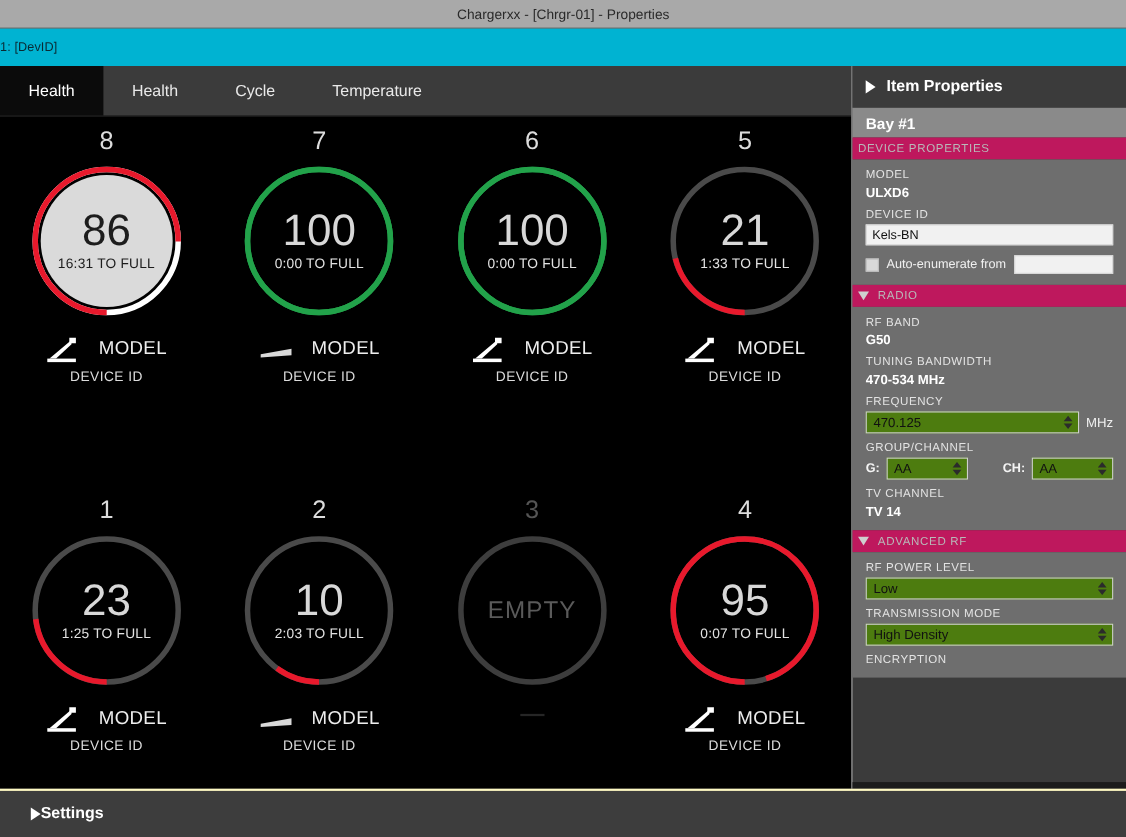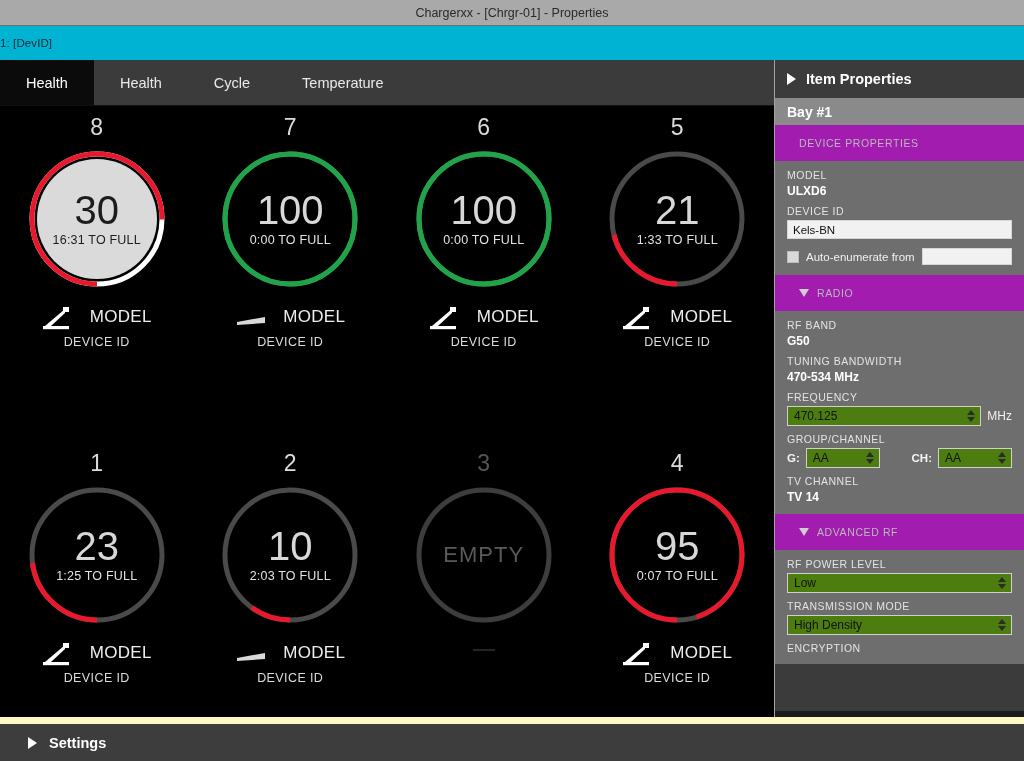--- a/index.html
+++ b/index.html
@@ -100,22 +100,22 @@
   }
   .tri { width: 0; height: 0; border-style: solid; }
   .tri-right { border-width: 6px 0 6px 9px; border-color: transparent transparent transparent #fff; }
   .tri-down { border-width: 8px 5.5px 0 5.5px; border-color: #cfcfcf transparent transparent transparent; }
 
   .bay-title {
     height: 27px; background: #8a8a8a; color: #ffffff; font-size: 14px;
     font-weight: bold; display: flex; align-items: center; padding: 0 12px;
   }
   .sect-head {
-    height: 36px; background: #a21caf; color: #b9b9b9; font-size: 10.5px;
-    display: flex; align-items: center; gap: 8px; padding: 0 24px;
+    height: 20px; background: #be185d; color: #b9b9b9; font-size: 10.5px;
+    display: flex; align-items: center; gap: 8px; padding: 0 5px;
     letter-spacing: .6px; cursor: pointer;
   }
   .sect-body { background: #6e6e6e; padding: 8px 12px 10px 12px; }
 
   .fld-lbl { font-size: 10.5px; color: #e3e3e3; letter-spacing: .5px; margin-top: 7px; }
   .fld-lbl:first-child { margin-top: 0; }
   .fld-val { font-size: 12px; color: #ffffff; font-weight: bold; margin-top: 3px; }
 
   .txtinput {
     width: 100%; height: 19px; background: #f1f1f1; border: 1px solid #d6d6d6;
@@ -165,22 +165,22 @@
   .pbtn {
     width: 94px; height: 20px; background: #d3d3d3; border: 1px solid #b6b6b6;
     color: #141414; font-size: 11.5px; display: flex; align-items: center;
     justify-content: center; cursor: pointer; letter-spacing: .4px;
     font-family: "Liberation Sans", sans-serif;
   }
 
   
   .settings-bar {
     position: absolute; left: 0; bottom: 0; width: 1024px; height: 44px;
-    background: #3d3d3d; display: flex; align-items: center; gap: 12px;
-    padding: 0 28px; border-top: 7px solid #fef9c3; cursor: pointer;
+    background: #3d3d3d; display: flex; align-items: center; gap: 0;
+    padding: 0 28px; border-top: 2px solid #fef9c3; cursor: pointer;
   }
   .settings-lbl { color: #ffffff; font-size: 14.5px; font-weight: bold; }
 </style>
 </head>
 <body>
 
 <div id="app">
 
   <div class="titlebar">
     <span>Chargerxx - [Chrgr-01] - Properties</span>
@@ -209,21 +209,21 @@
       <div class="bays" id="bay-grid">
           <div class="bay selected">
             <div class="bay-num">8</div>
             <div class="ring-wrap">
               <div class="ring-fill"></div>
               <svg viewBox="0 0 142 142">
                 <circle cx="71" cy="71" r="65" fill="none" stroke="#ffffff" stroke-width="5"></circle>
                 <circle cx="71" cy="71" r="65" fill="none" stroke="#e8192c" stroke-width="5" stroke-linecap="butt" stroke-dasharray="306.31 102.10"></circle>
               </svg>
               <div class="ring-text">
-                <div class="pct">30</div>
+                <div class="pct">86</div>
                 <div class="tofull">16:31 TO FULL</div>
               </div>
             </div>
             <div class="bay-footer">
               <div class="model-row">
                 <svg class="dev-icon" viewBox="0 0 34 26">
                   <path d="M3 22 L23 5 L23 9 L9 22 Z" fill="#ffffff"></path>
                   <rect x="1" y="22" width="26" height="3.2" fill="#ffffff"></rect>
                   <path d="M21 3 L27 3 L27 8 L21 8 Z" fill="#ffffff"></path>
                 </svg>

